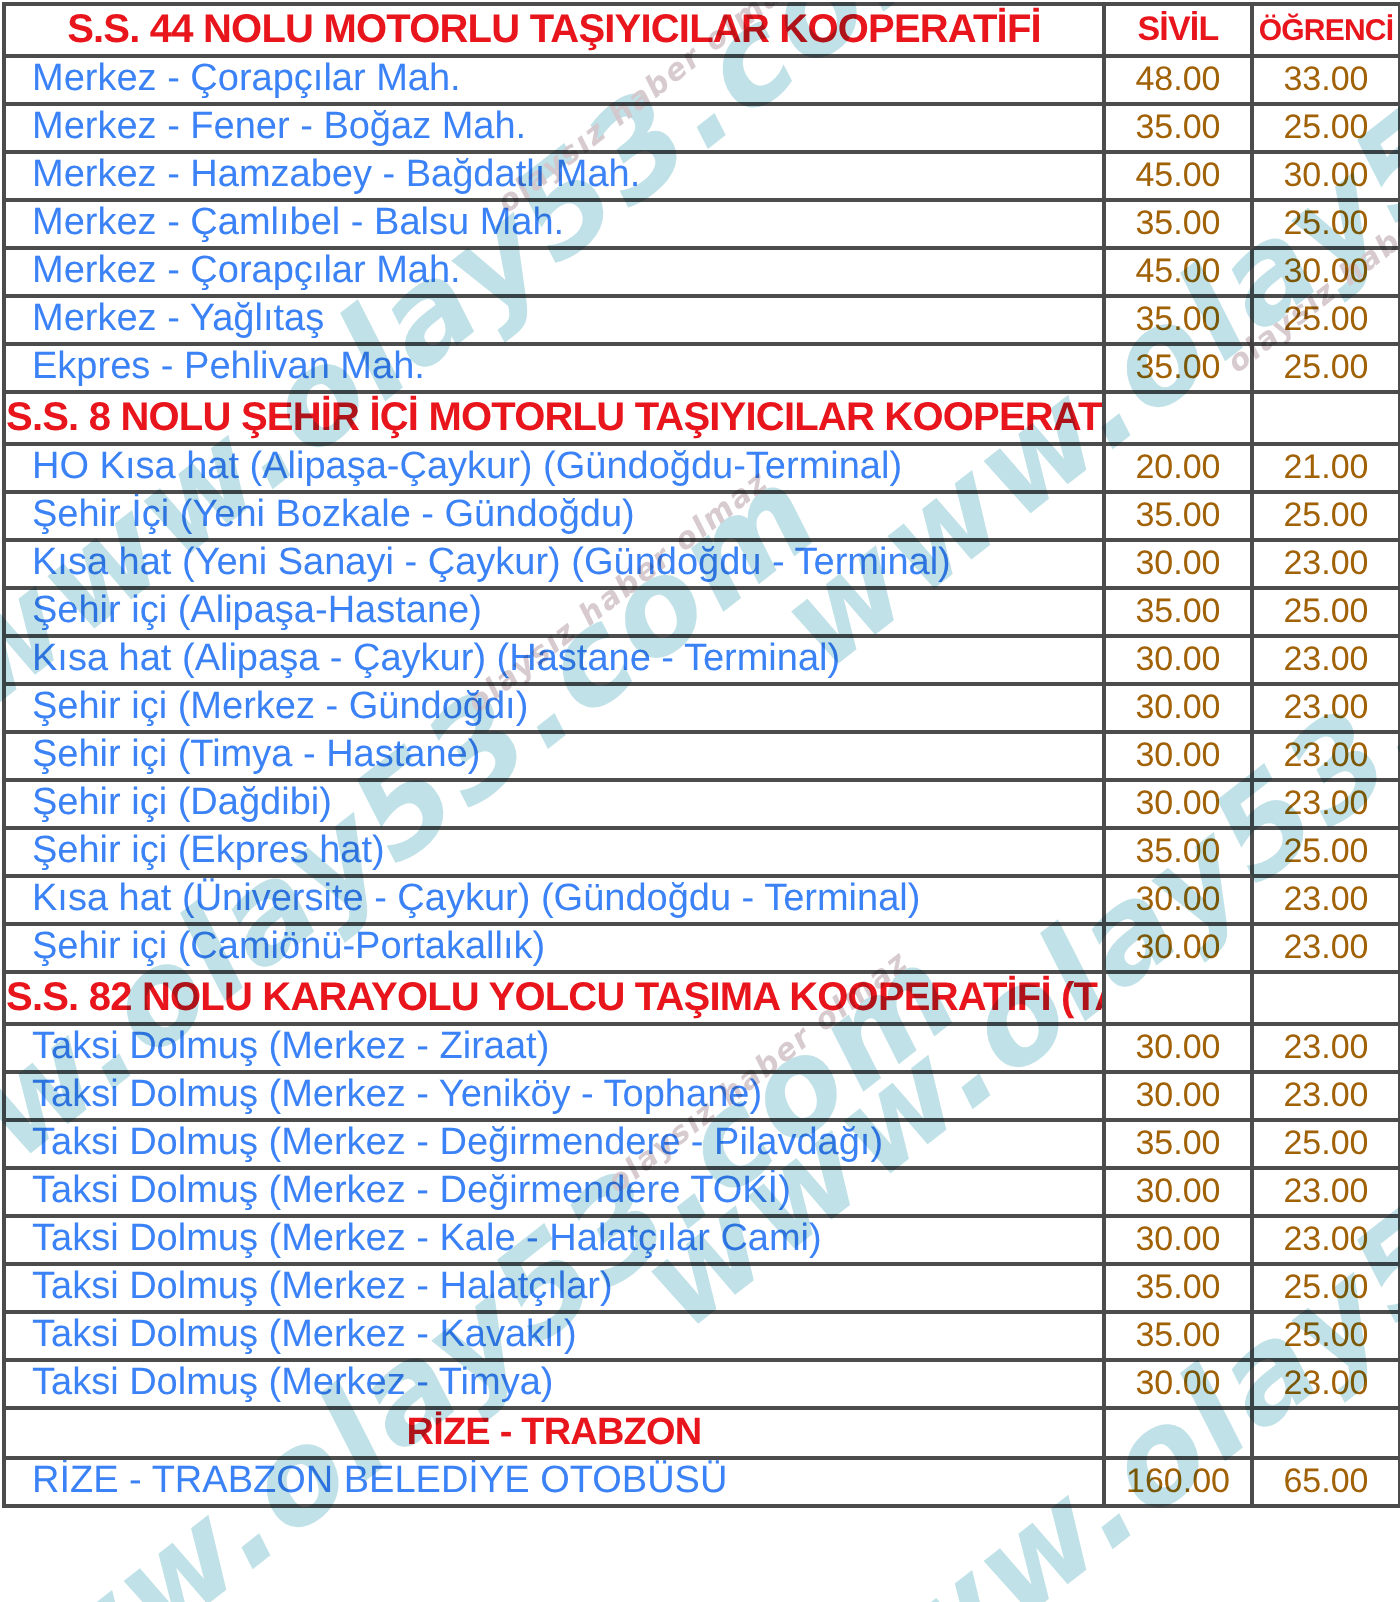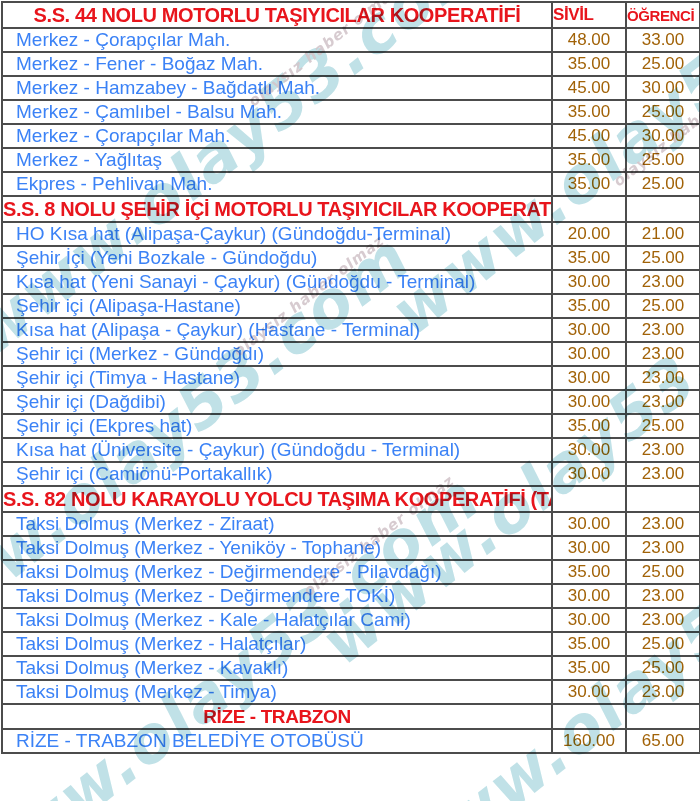--- a/index.html
+++ b/index.html
@@ -13,21 +13,21 @@
   tr.sec{height:26px;}
   tr.sec-small{height:21px;}
   tr.row{height:20px;}
 
   td.section-title{
     color:#e8151c;font-weight:bold;font-size:20px;text-align:center;
     letter-spacing:-0.4px;padding-top:1px;
   }
   tr.sec-small td.section-title{font-size:19px;}
   td.price-head{
-    color:#e8151c;font-weight:bold;font-size:17px;
+    color:#e8151c;font-weight:bold;text-align:center;font-size:17px;
     letter-spacing:-0.4px;
   }
   td.price-head.narrow{font-size:15px;}
   td.route{
     font-size:19px;color:#3b82f6;text-align:left;padding-left:13px;
   }
   td.price{
     font-size:17px;color:#a16207;text-align:center;
   }
 

